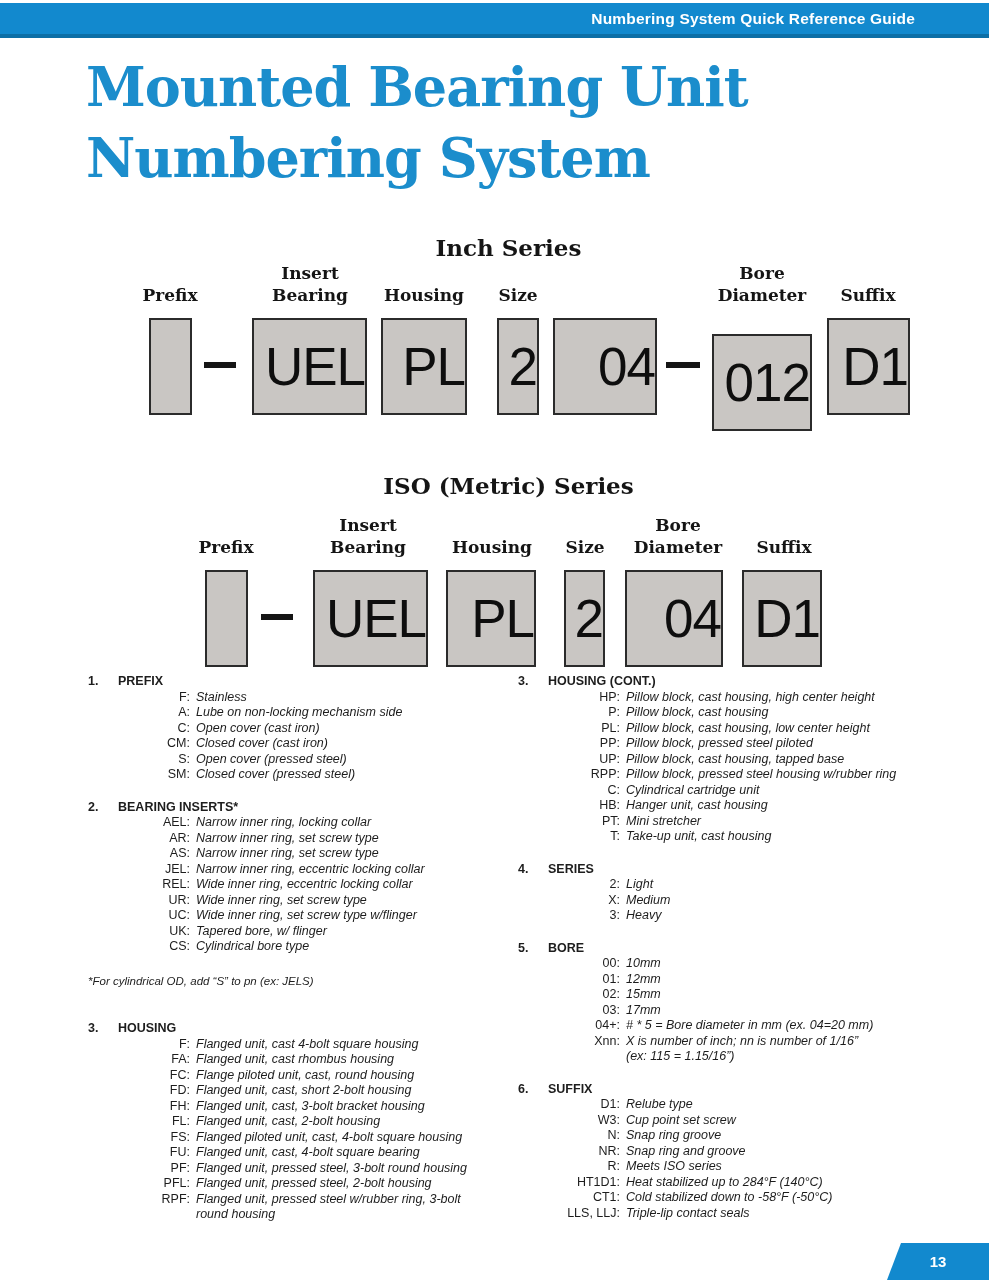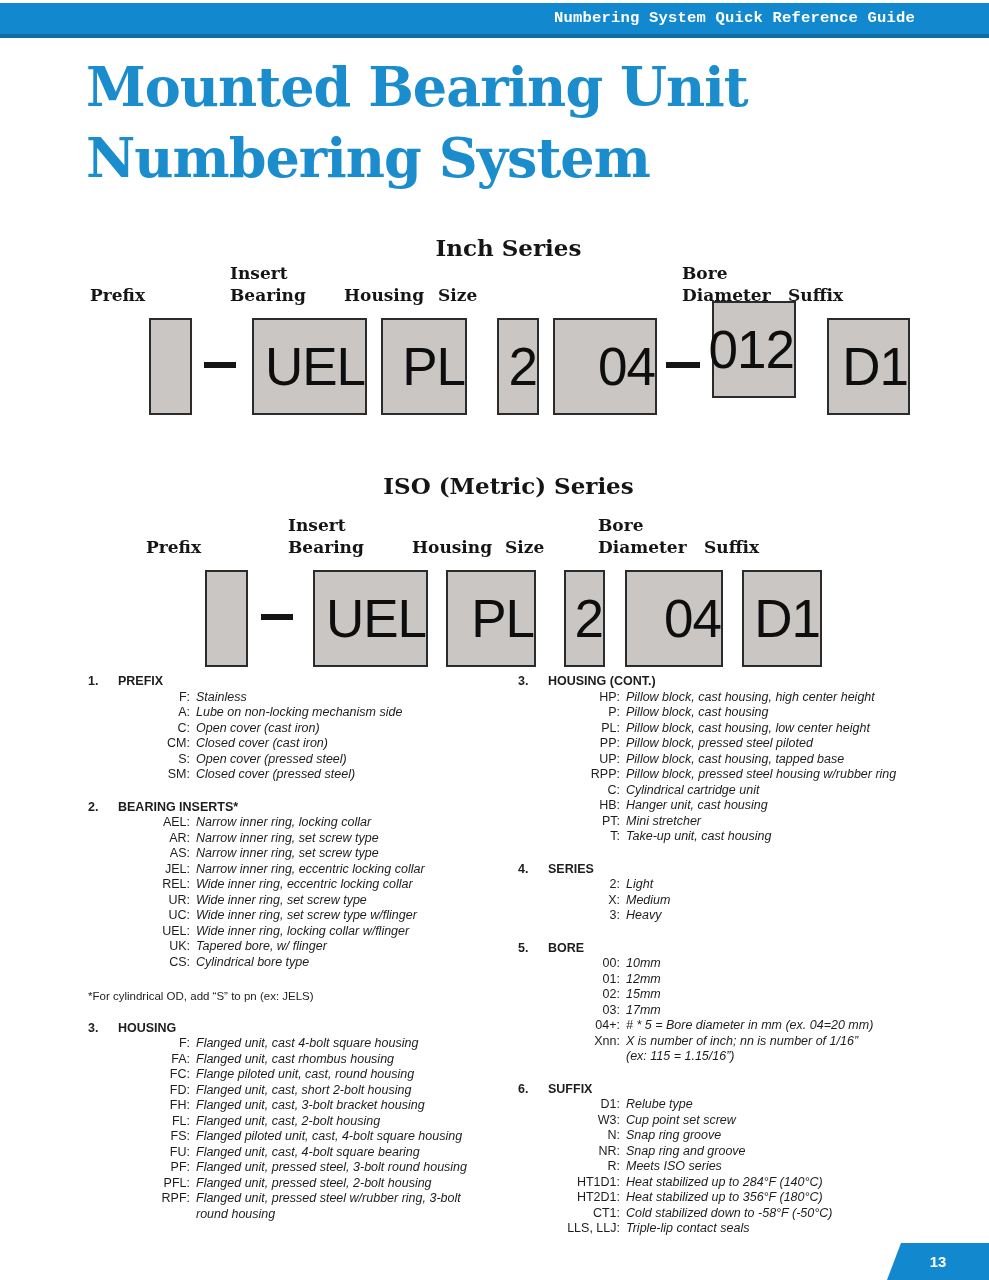--- a/index.html
+++ b/index.html
@@ -15,54 +15,54 @@
     position:relative;width:989px;height:1280px;background:#fff;overflow:hidden;
     font-family:"Liberation Sans",sans-serif;color:var(--ink);
   }
   
   .header-bar{
     position:absolute;top:3px;left:0;width:100%;height:31px;
     background:var(--accent);border-bottom:4px solid var(--accent_dark);
   }
   .header-bar span{
     display:block;line-height:31px;text-align:right;padding-right:74px;
-    color:#fff;font-weight:bold;font-size:15.5px;letter-spacing:.2px;font-family:Liberation Mono, monospace;
+    color:#fff;font-weight:bold;font-size:15.5px;letter-spacing:.2px;
   }
   
   .doc-title{
     position:absolute;left:86px;top:52px;
     font-family:"DejaVu Serif",serif;font-weight:bold;
     font-size:54px;line-height:71px;color:var(--title_blue);letter-spacing:-1px;
   }
   
   .series-title{
     position:absolute;left:0;width:100%;text-align:center;transform:translateX(14px);
     font-family:"DejaVu Serif",serif;font-weight:bold;font-size:23px;color:#151515;
   }
   .slabel{
-    position:absolute;width:160px;text-align:left;white-space:pre-line;
+    position:absolute;width:160px;text-align:center;white-space:pre-line;
     font-family:"DejaVu Serif",serif;font-weight:bold;font-size:17px;line-height:22px;color:#151515;
   }
   .sbox{
     position:absolute;height:97px;box-sizing:border-box;
     background:var(--box_fill);border:2px solid var(--box_border);
     display:flex;align-items:center;justify-content:flex-end;
     font-size:53px;color:#0e0e0e;letter-spacing:-1px;
   }
   .dash{position:absolute;height:6px;background:#151515;}
   
   .def-col{position:absolute;top:674px;font-size:12.5px;line-height:15.5px;}
   #left-col{left:88px;width:424px;}
   #right-col{left:518px;width:471px;}
   .def-section{margin-bottom:17px;}
   .def-heading{display:grid;grid-template-columns:30px 1fr;font-weight:bold;}
   .def-item{display:grid;grid-template-columns:102px 1fr;column-gap:6px;}
   .def-code{text-align:right;}
   .def-desc{white-space:pre-line;font-style:italic;}
-  .footnote{font-size:11.5px;margin:0 0 16px 0;padding-top:2px;}
+  .footnote{font-size:11.5px;margin:0 0 32px 0;padding-top:2px;font-style:italic;}
   
   .page-tab{
     position:absolute;right:0;bottom:0;width:102px;height:37px;
     background:var(--accent);clip-path:polygon(14px 0,100% 0,100% 100%,0 100%);
     color:#fff;font-weight:bold;font-size:15px;line-height:37px;text-align:center;
   }
 </style>
 </head>
 <body>
 
@@ -99,21 +99,21 @@
     <div class="sbox" style="left:381px;top:318px;width:86px">
         <span>PL</span>
       </div>
     <div class="sbox" style="left:497px;top:318px;width:42px">
         <span>2</span>
       </div>
     <div class="sbox" style="left:553px;top:318px;width:104px">
         <span>04</span>
       </div>
     <div class="dash" style="left:666px;top:362px;width:34px"></div>
-    <div class="sbox" style="left:712px;top:301px;width:84px">
+    <div class="sbox" style="left:712px;top:334px;width:100px">
         <span>012</span>
       </div>
     <div class="sbox" style="left:827px;top:318px;width:83px">
         <span>D1</span>
       </div>
   </div>
 
   <div>
     <div class="series-title" style="top:472px">ISO (Metric) Series</div>
 
@@ -221,24 +221,20 @@
   <div class="def-item">
     <span class="def-code">UR:</span>
     <span class="def-desc">Wide inner ring, set screw type</span>
   </div>
 
   <div class="def-item">
     <span class="def-code">UC:</span>
     <span class="def-desc">Wide inner ring, set screw type w/flinger</span>
   </div>
 
-  <div class="def-item">
-    <span class="def-code">UEL:</span>
-    <span class="def-desc">Wide inner ring, locking collar w/flinger</span>
-  </div>
 
   <div class="def-item">
     <span class="def-code">UK:</span>
     <span class="def-desc">Tapered bore,  w/ flinger</span>
   </div>
 
   <div class="def-item">
     <span class="def-code">CS:</span>
     <span class="def-desc">Cylindrical bore type</span>
   </div>
@@ -464,24 +460,20 @@
   <div class="def-item">
     <span class="def-code">R:</span>
     <span class="def-desc">Meets ISO series</span>
   </div>
 
   <div class="def-item">
     <span class="def-code">HT1D1:</span>
     <span class="def-desc">Heat stabilized up to 284°F (140°C)</span>
   </div>
 
-  <div class="def-item">
-    <span class="def-code">HT2D1:</span>
-    <span class="def-desc">Heat stabilized up to 356°F (180°C)</span>
-  </div>
 
   <div class="def-item">
     <span class="def-code">CT1:</span>
     <span class="def-desc">Cold stabilized down to -58°F (-50°C)</span>
   </div>
 
   <div class="def-item">
     <span class="def-code">LLS, LLJ:</span>
     <span class="def-desc">Triple-lip contact seals</span>
   </div>

